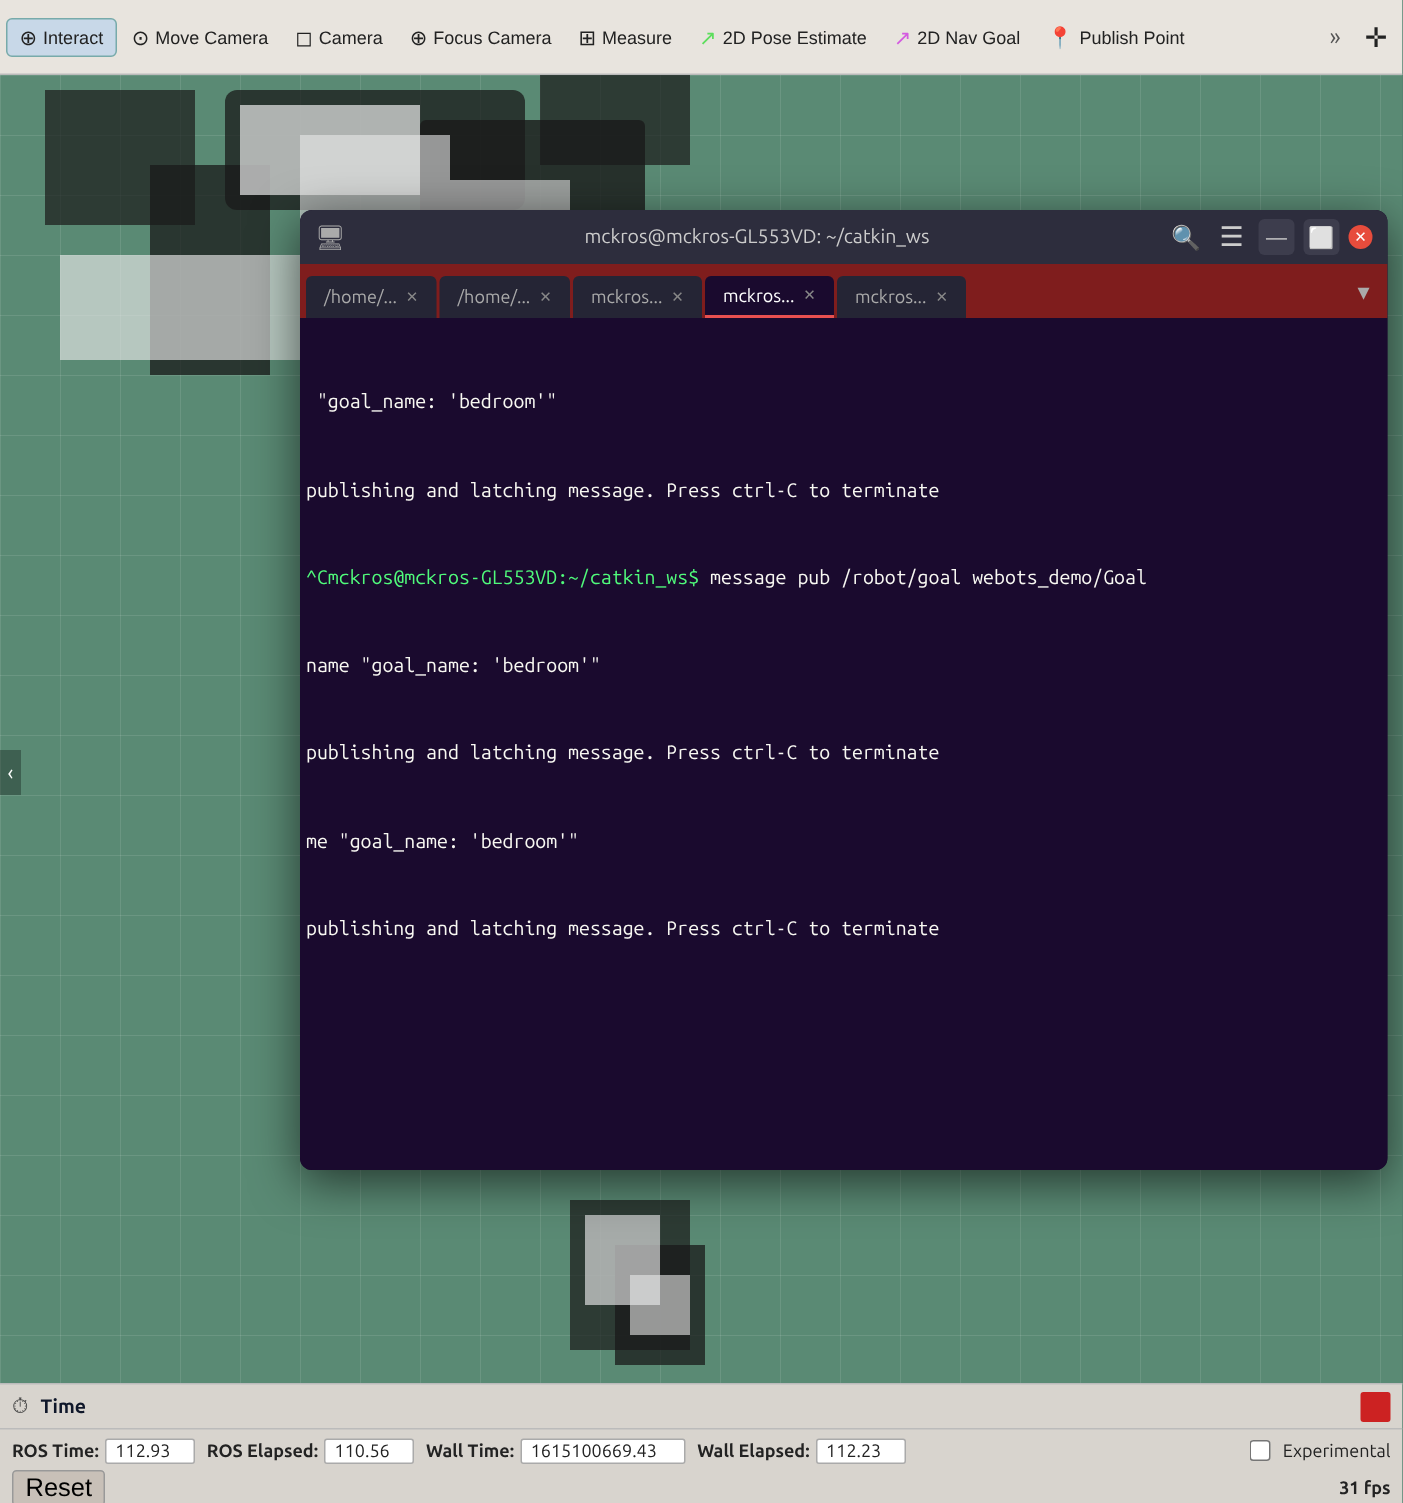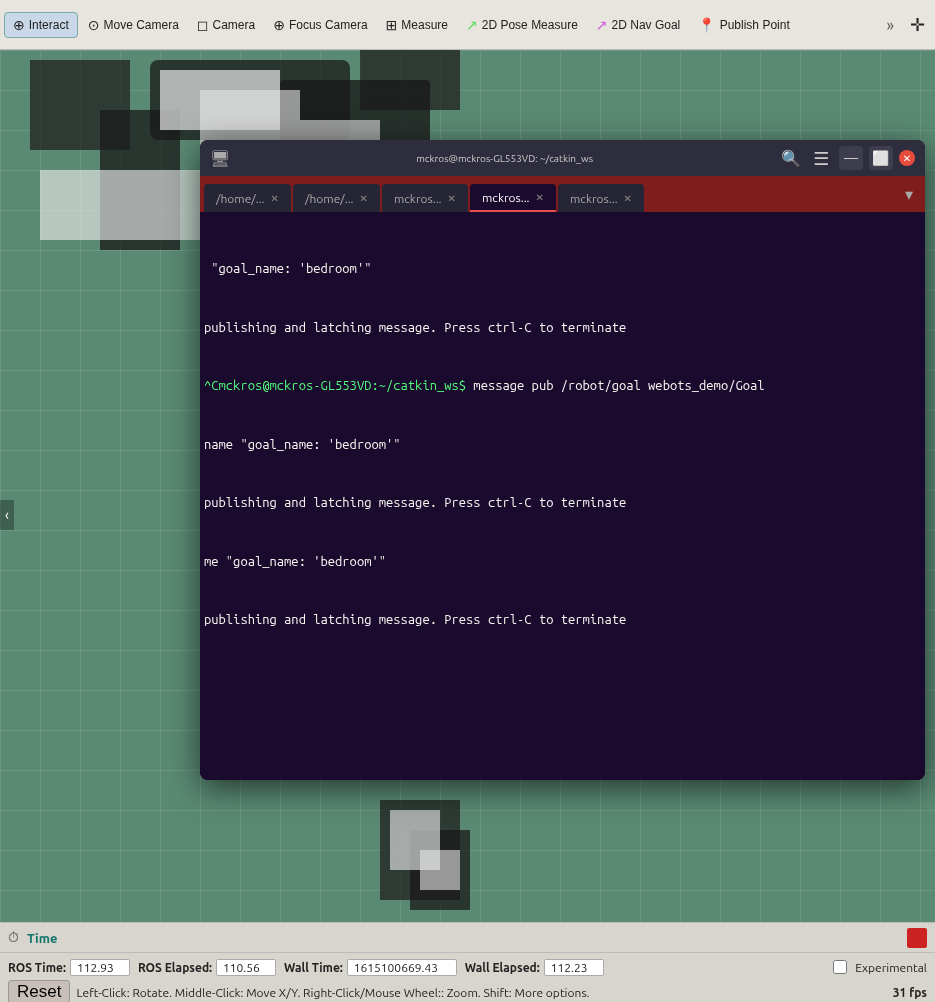--- a/index.html
+++ b/index.html
@@ -99,21 +99,21 @@
       gap: 8px;
     }
     .terminal-title-icon {
       font-size: 16px;
       color: #aaa;
     }
     .terminal-title {
       flex: 1;
       text-align: center;
       color: #ccc;
-      font-size: 10px;
+      font-size: 13px;
     }
     .terminal-titlebar-icons {
       display: flex;
       gap: 6px;
       align-items: center;
     }
     .terminal-titlebar-icon-btn {
       width: 24px;
       height: 24px;
       border-radius: 4px;
@@ -227,21 +227,21 @@
       gap: 8px;
       border-bottom: 1px solid #bbb;
     }
     .status-time-icon {
       font-size: 14px;
       color: #444;
     }
     .status-time-label {
       font-size: 13px;
       font-weight: bold;
-      color: #0f766e;
+      color: #0f172a;
     }
     .status-record-btn {
       margin-left: auto;
       width: 20px;
       height: 20px;
       background: #cc2222;
       border-radius: 2px;
       cursor: pointer;
     }
     .statusbar-mid {
@@ -366,21 +366,21 @@
     <span>Focus Camera</span>
   </button>
 
   <button class="toolbar-btn">
     <span class="toolbar-icon">⊞</span>
     <span>Measure</span>
   </button>
 
   <button class="toolbar-btn">
     <span class="toolbar-icon" style="color:#5dde5d;">↗</span>
-    <span>2D Pose Measure</span>
+    <span>2D Pose Estimate</span>
   </button>
 
   <button class="toolbar-btn">
     <span class="toolbar-icon" style="color:#d45be0;">↗</span>
     <span>2D Nav Goal</span>
   </button>
 
   <button class="toolbar-btn">
     <span class="toolbar-icon" style="color:#e03030;">📍</span>
     <span>Publish Point</span>
@@ -492,17 +492,16 @@
     </div>
     <div class="status-experimental">
       <input type="checkbox" class="status-checkbox" style="">
       <span>Experimental</span>
     </div>
   </div>
 
   <div class="statusbar-bottom">
     <div class="statusbar-bottom-left">
       <button class="status-reset-btn">Reset</button>
-      <span class="status-hint">Left-Click: Rotate.  Middle-Click: Move X/Y.  Right-Click/Mouse Wheel:: Zoom.  Shift: More options.</span>
     </div>
     <span class="status-fps">31 fps</span>
   </div>
 </div>
 
 </body></html>

